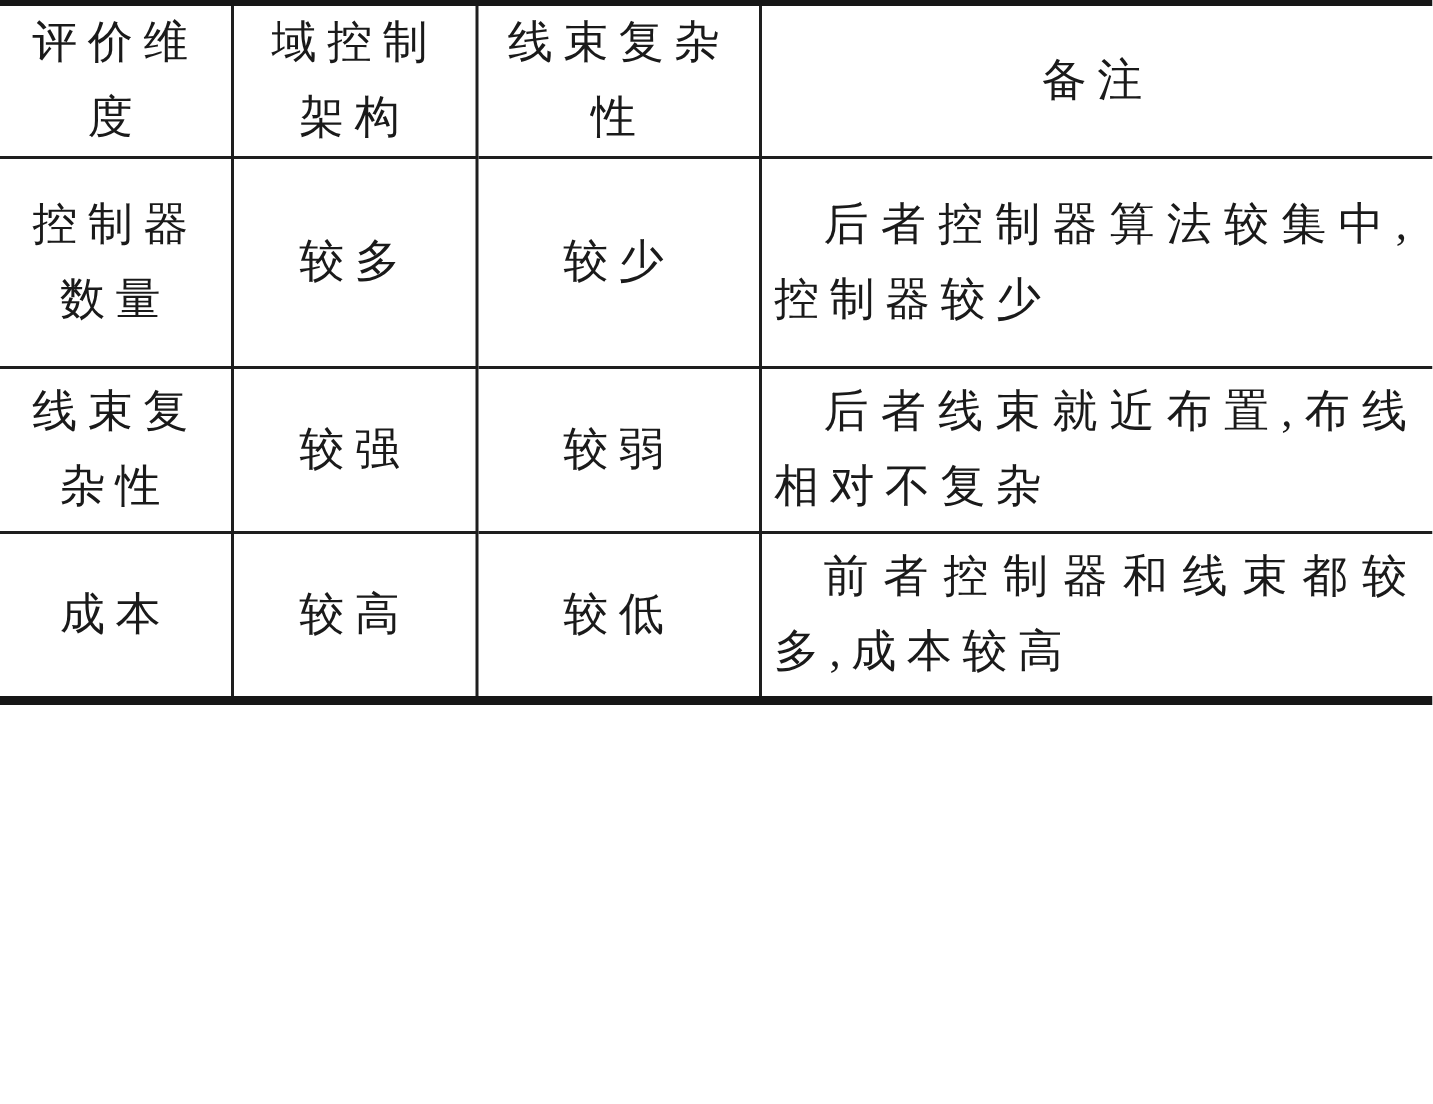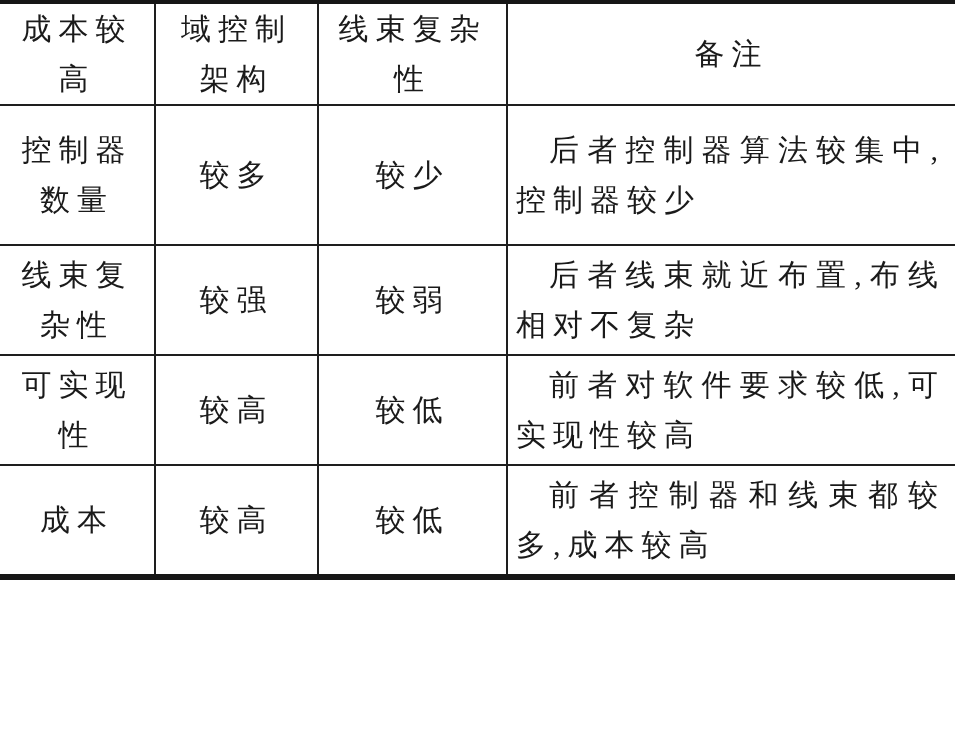--- a/index.html
+++ b/index.html
@@ -64,21 +64,21 @@
 
 <table class="cmp">
   <colgroup>
     <col class="c1">
       <col class="c2">
       <col class="c3">
       <col class="c4">
   </colgroup>
   <thead>
     <tr class="hdr">
-      <th class="center">成本较高</th>
+      <th class="center">评价维度</th>
       <th class="center vline">域控制架构</th>
       <th class="center vline">线束复杂性</th>
       <th class="center vline">备注</th>
     </tr>
   </thead>
   <tbody>
     <tr class="r1">
       <td class="center">控制器数量</td>
       <td class="center vline">较多</td>
       <td class="center vline">较少</td>
@@ -87,28 +87,20 @@
         </td>
     </tr>
     <tr class="r2">
       <td class="center">线束复杂性</td>
       <td class="center vline">较强</td>
       <td class="center vline">较弱</td>
       <td class="remark vline">
           <p>后者线束就近布置,布线相对不复杂</p>
         </td>
     </tr>
-    <tr class="r5">
-      <td class="center">可实现性</td>
-      <td class="center vline">较高</td>
-      <td class="center vline">较低</td>
-      <td class="remark vline">
-          <p>前者对软件要求较低,可实现性较高</p>
-        </td>
-    </tr>
     <tr class="r6">
       <td class="center">成本</td>
       <td class="center vline">较高</td>
       <td class="center vline">较低</td>
       <td class="remark vline">
           <p>前者控制器和线束都较多,成本较高</p>
         </td>
     </tr>
   </tbody>
 </table>

